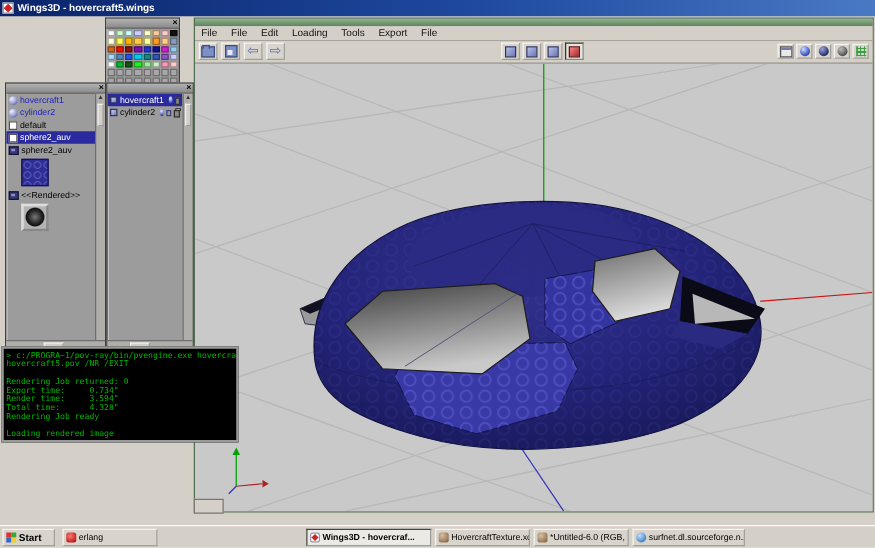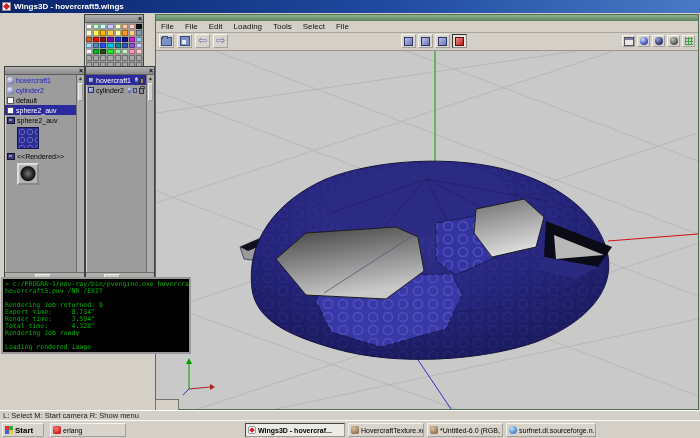--- a/index.html
+++ b/index.html
@@ -122,21 +122,21 @@
   </div>
 
   <div class="geo-window">
     <div class="geo-titlebar"></div>
     <div class="menubar" id="menubar">
         <span class="menu-item">File</span>
         <span class="menu-item">File</span>
         <span class="menu-item">Edit</span>
         <span class="menu-item">Loading</span>
         <span class="menu-item">Tools</span>
-        <span class="menu-item">Select</span>
+        <span class="menu-item">Export</span>
         <span class="menu-item">File</span>
       </div>
     <div class="gtoolbar">
       <div class="tb-left" id="tb-left">
           <div class="tbtn">
             <span class="ic-open"></span>
           </div>
           <div class="tbtn">
             <span class="ic-save"></span>
           </div>
@@ -408,23 +408,20 @@
     </div>
     <div class="hscroll">
         <span class="hs-slider" style="left:18px;"></span>
       </div>
   </div>
 
   <div class="console-window" id="console"><div class="console-line">&gt; c:/PROGRA~1/pov-ray/bin/pvengine.exe hovercraft5_exp</div><div class="console-line">hovercraft5.pov /NR /EXIT</div><div class="console-line">&nbsp;</div><div class="console-line">Rendering Job returned: 0</div><div class="console-line">Export time:     0.734"</div><div class="console-line">Render time:     3.594"</div><div class="console-line">Total time:      4.328"</div><div class="console-line">Rendering Job ready</div><div class="console-line">&nbsp;</div><div class="console-line">Loading rendered image</div></div>
 
   <div class="corner-box"></div>
 
-  <div class="statusbar">
-    <span>L: Select    M: Start camera    R: Show menu</span>
-  </div>
 
   <div class="taskbar" id="taskbar">
     <div class="start-button">
       <span class="flag">
           <i></i>
           <i></i>
           <i></i>
           <i></i>
         </span>
       <span>Start</span>

